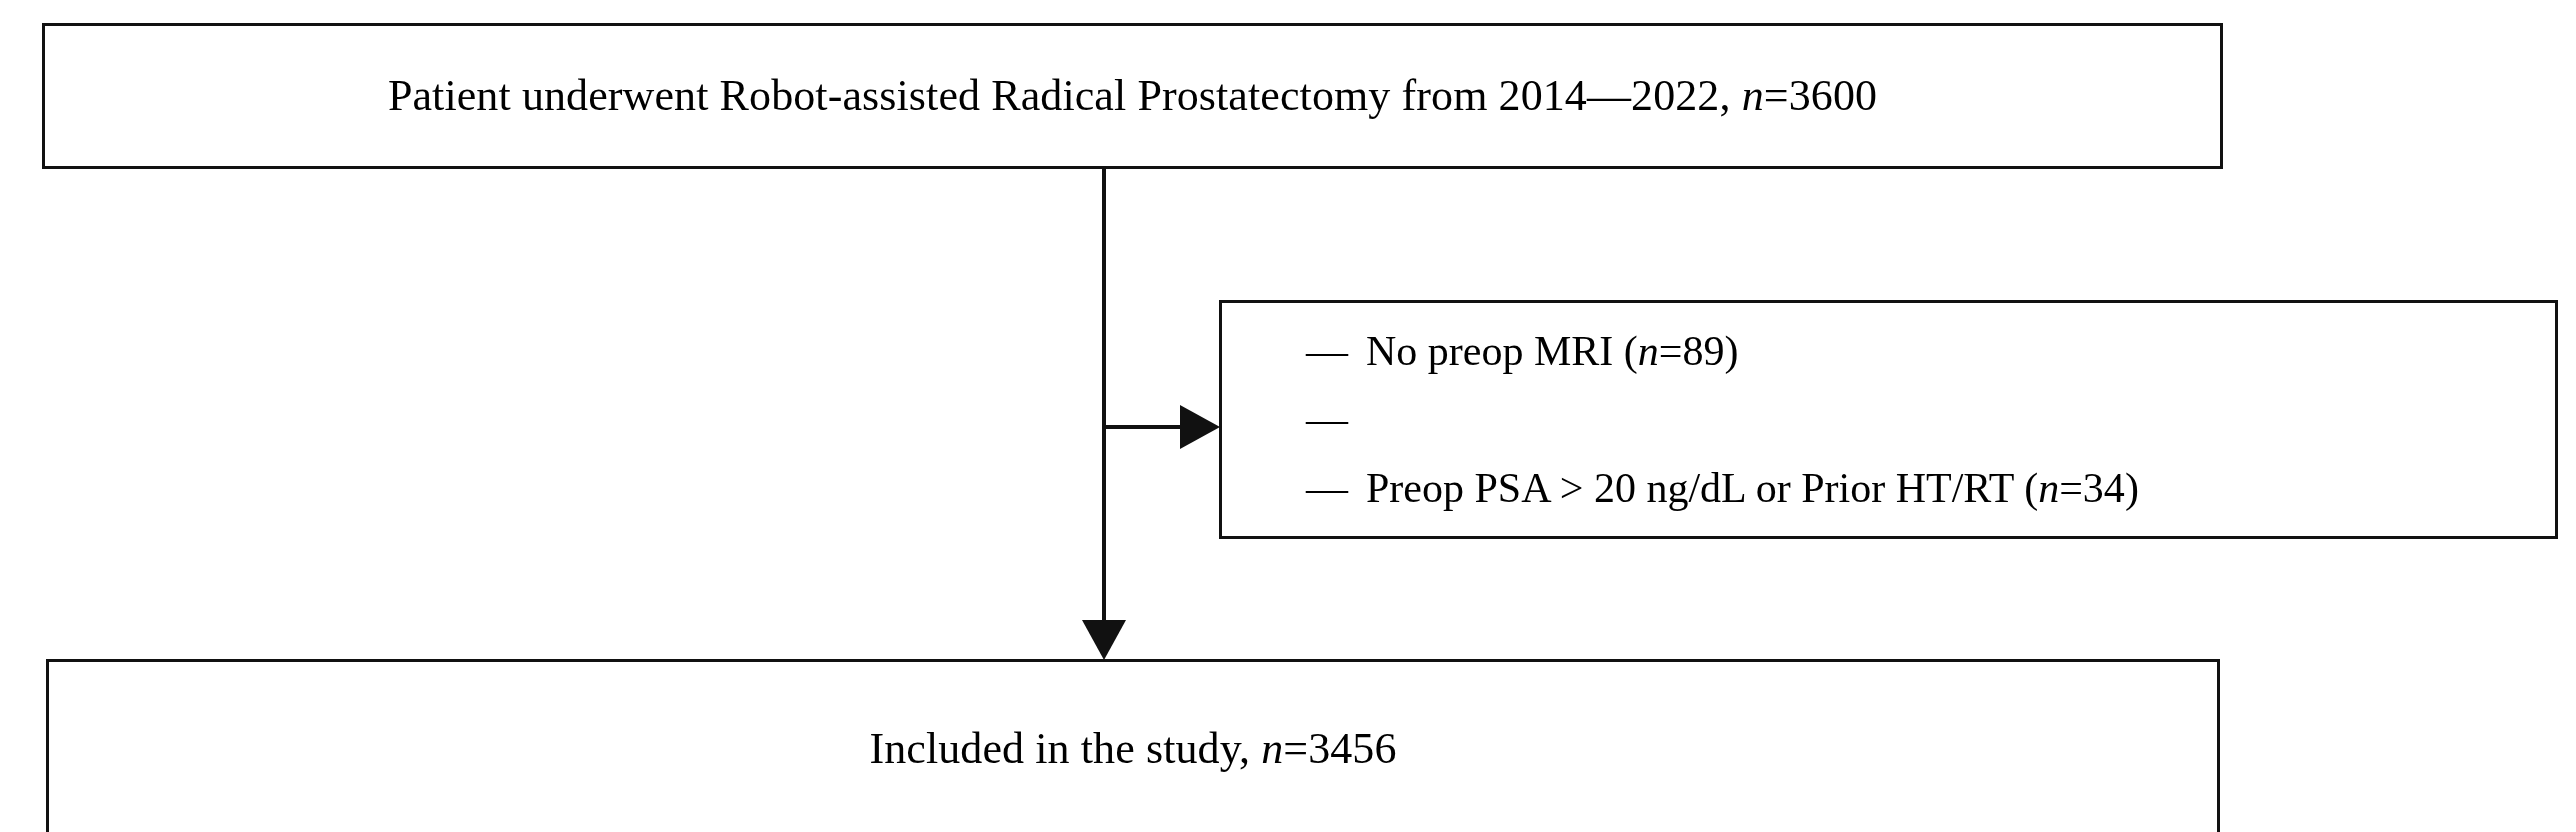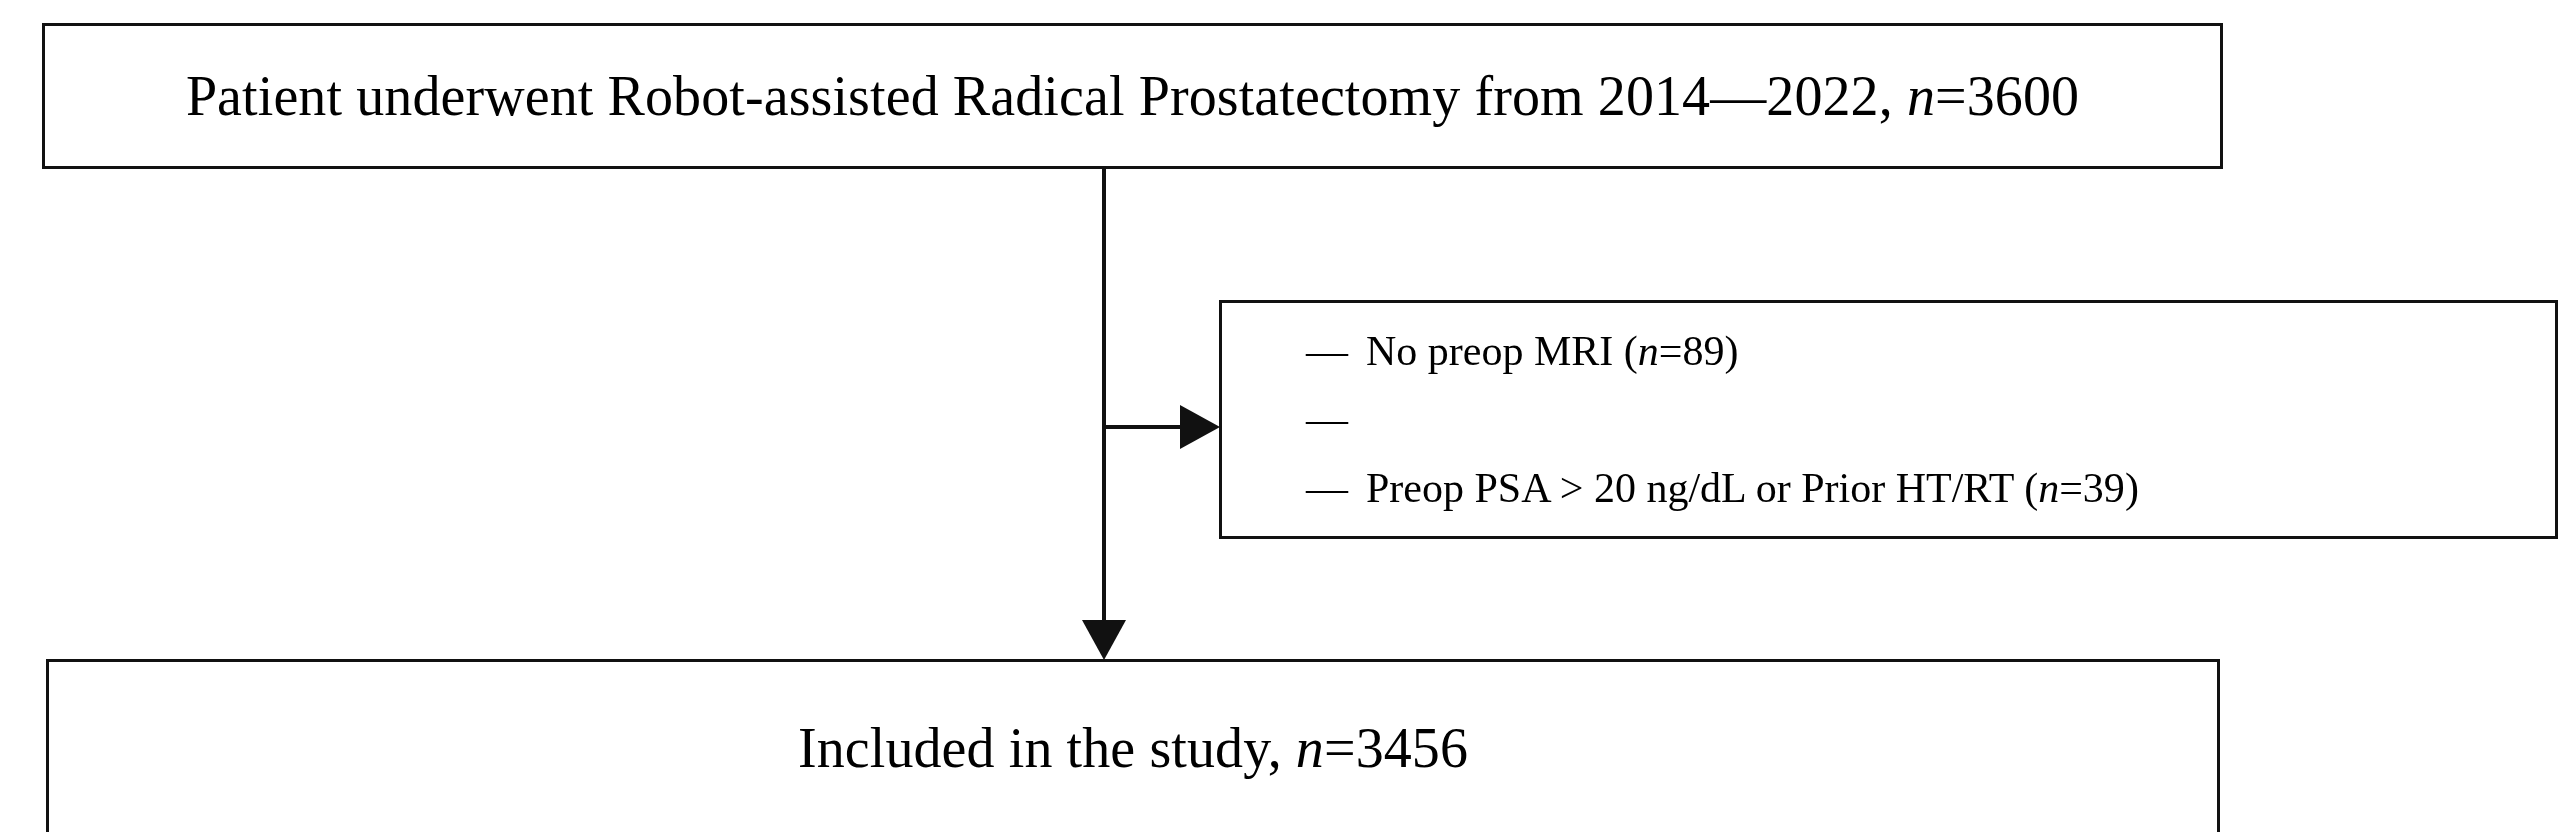--- a/index.html
+++ b/index.html
@@ -24,21 +24,21 @@
     box-sizing: border-box;
     background: #ffffff;
     border: 3.3px solid #111111;
     display: flex;
     align-items: center;
   }
   .flow-box.center {
     justify-content: center;
   }
   .box-text {
-    font-size: 56px;
+    font-size: 44px;
     line-height: 1.18;
     white-space: nowrap;
     letter-spacing: 0.1px;
   }
   em, .ital {
     font-style: italic;
   }
 
   
   #box-enrolled {
@@ -151,21 +151,21 @@
     <ul id="exclusion-list">
       <li>
         <span class="bullet-dash">—</span>
         <span class="excl-text"><span>No preop MRI (</span><em class="ital">n</em><span>=89</span><span>)</span></span>
       </li>
       <li>
         <span class="bullet-dash">—</span>
       </li>
       <li>
         <span class="bullet-dash">—</span>
-        <span class="excl-text"><span>Preop PSA &gt; 20 ng/dL or Prior HT/RT (</span><em class="ital">n</em><span>=39</span><span>)</span></span>
+        <span class="excl-text"><span>Preop PSA &gt; 20 ng/dL or Prior HT/RT (</span><em class="ital">n</em><span>=34</span><span>)</span></span>
       </li>
     </ul>
   </div>
 
   <div class="arrowhead-down" id="arrow-to-included"></div>
 
   <div class="flow-box center" id="box-included">
     <span class="box-text"><span>Included in the study, </span><em class="ital">n</em><span>=3456</span></span>
   </div>
 

